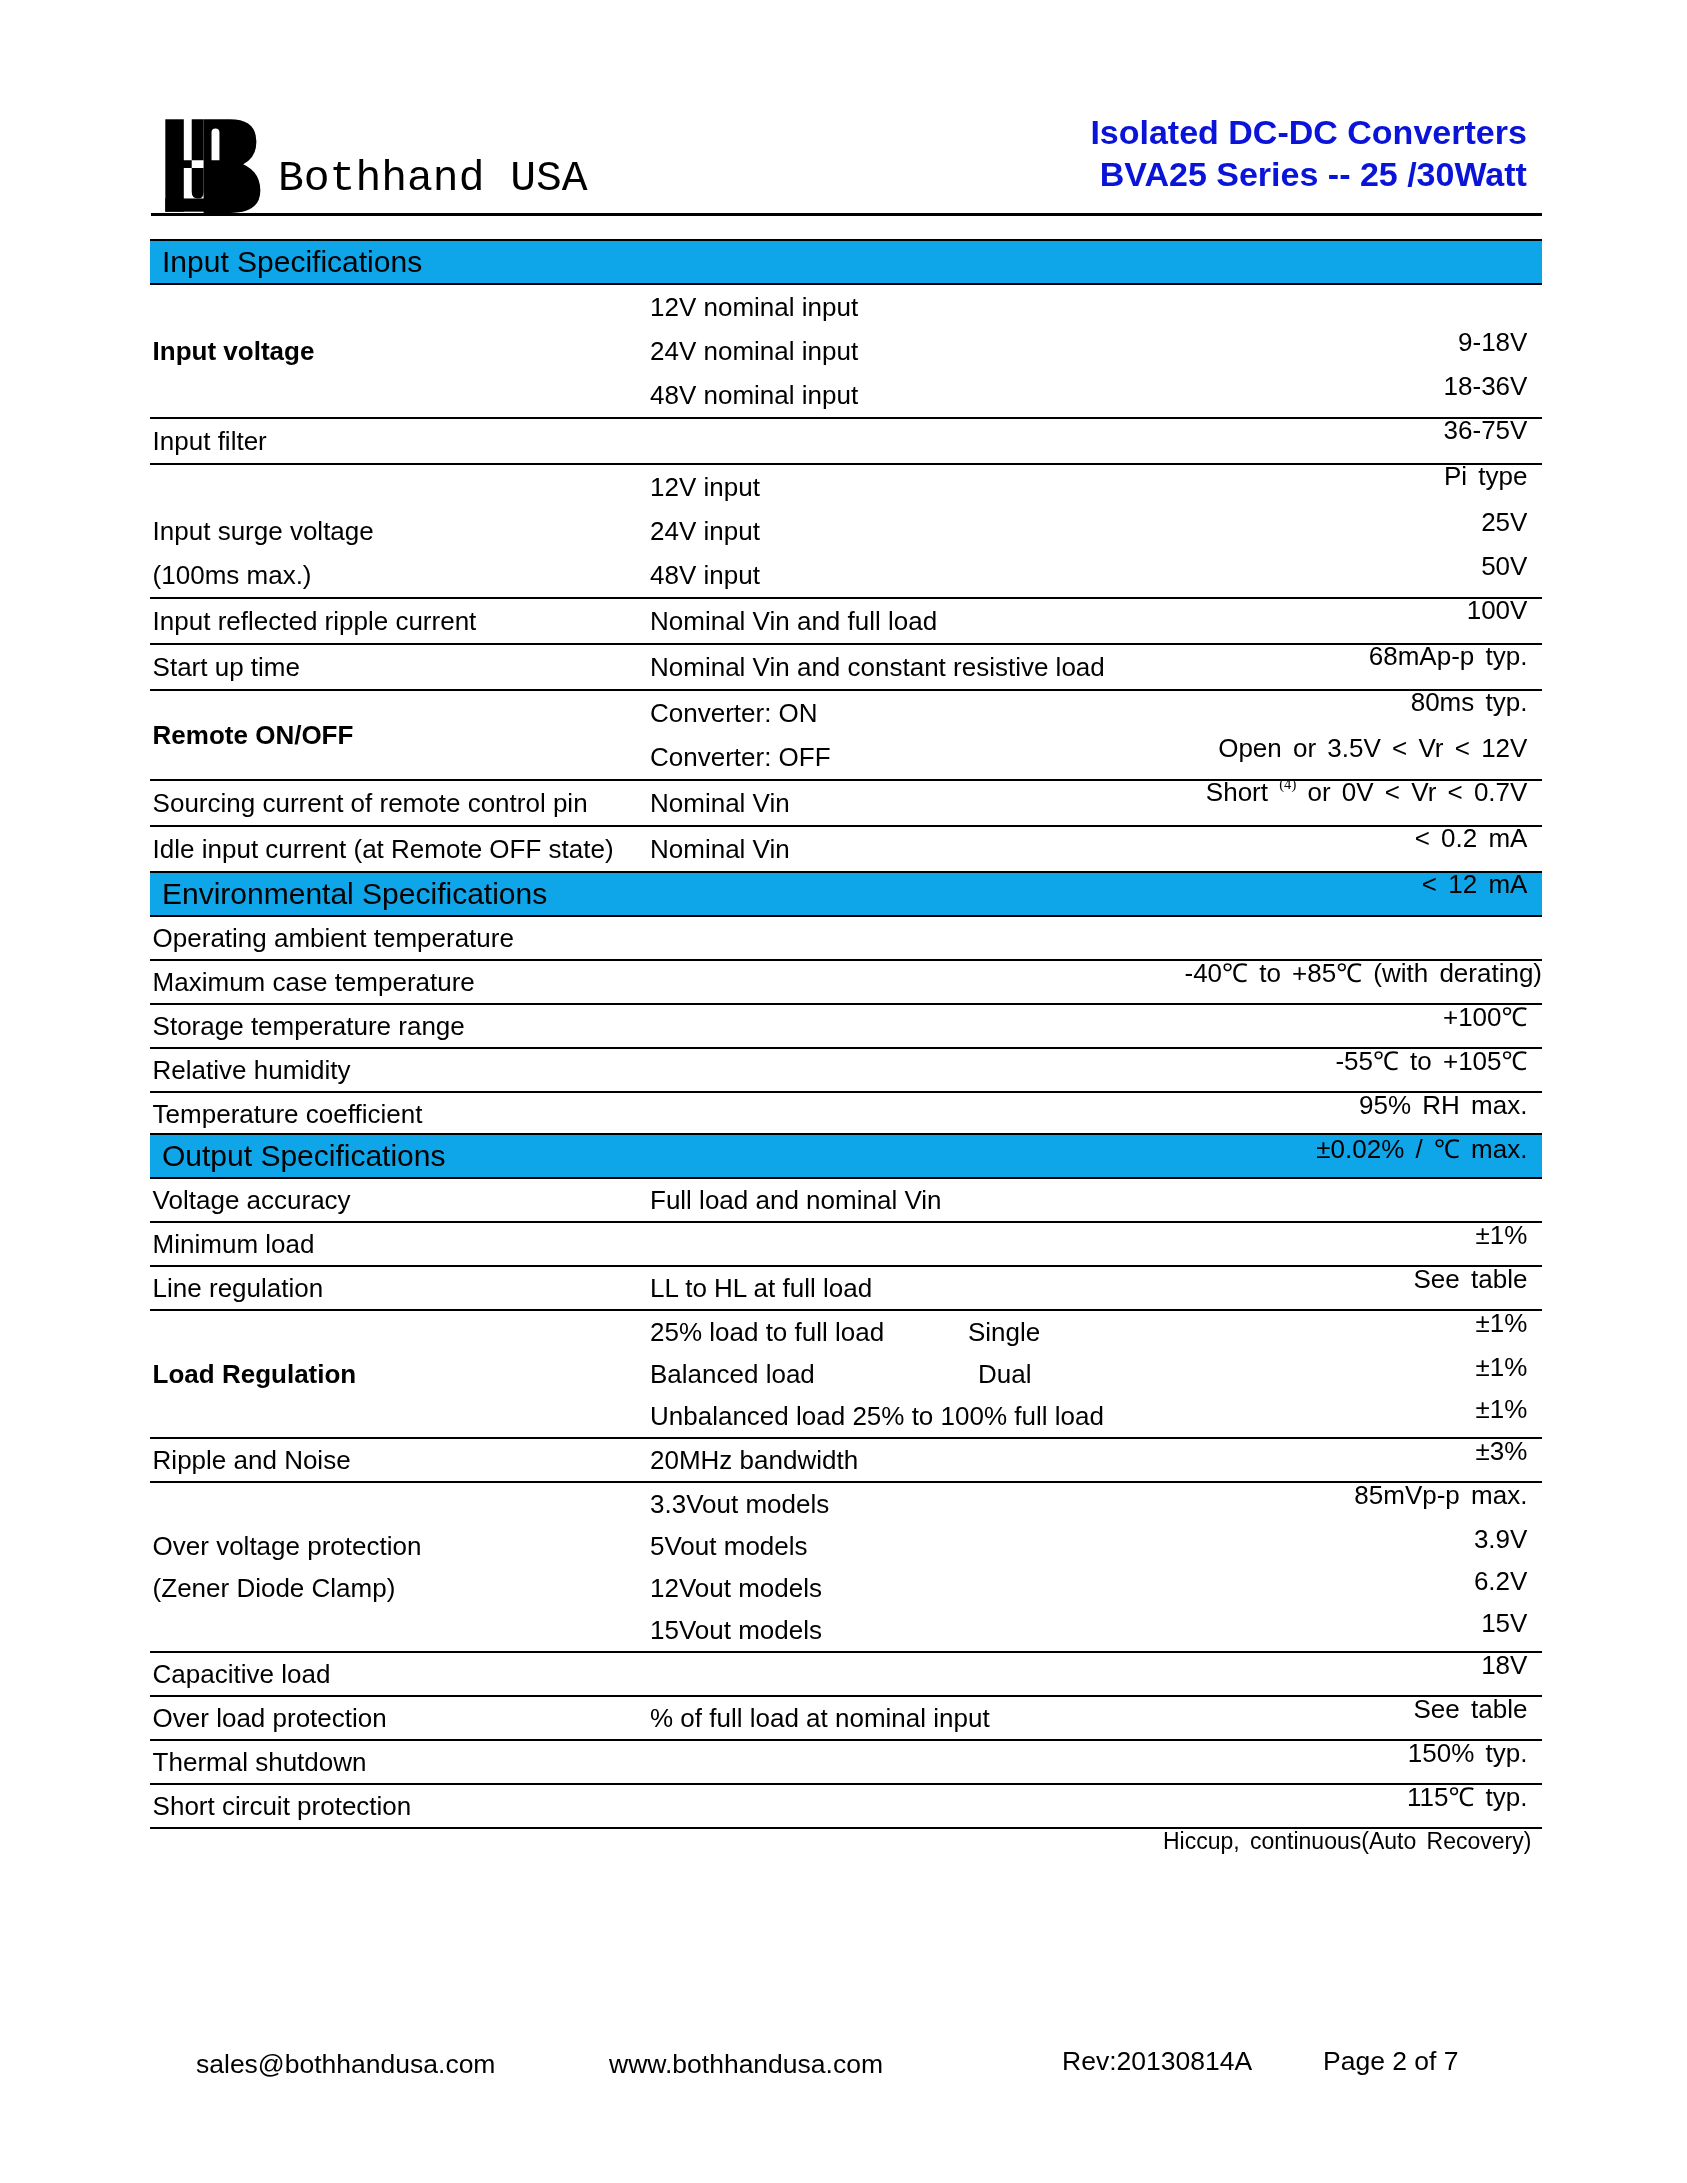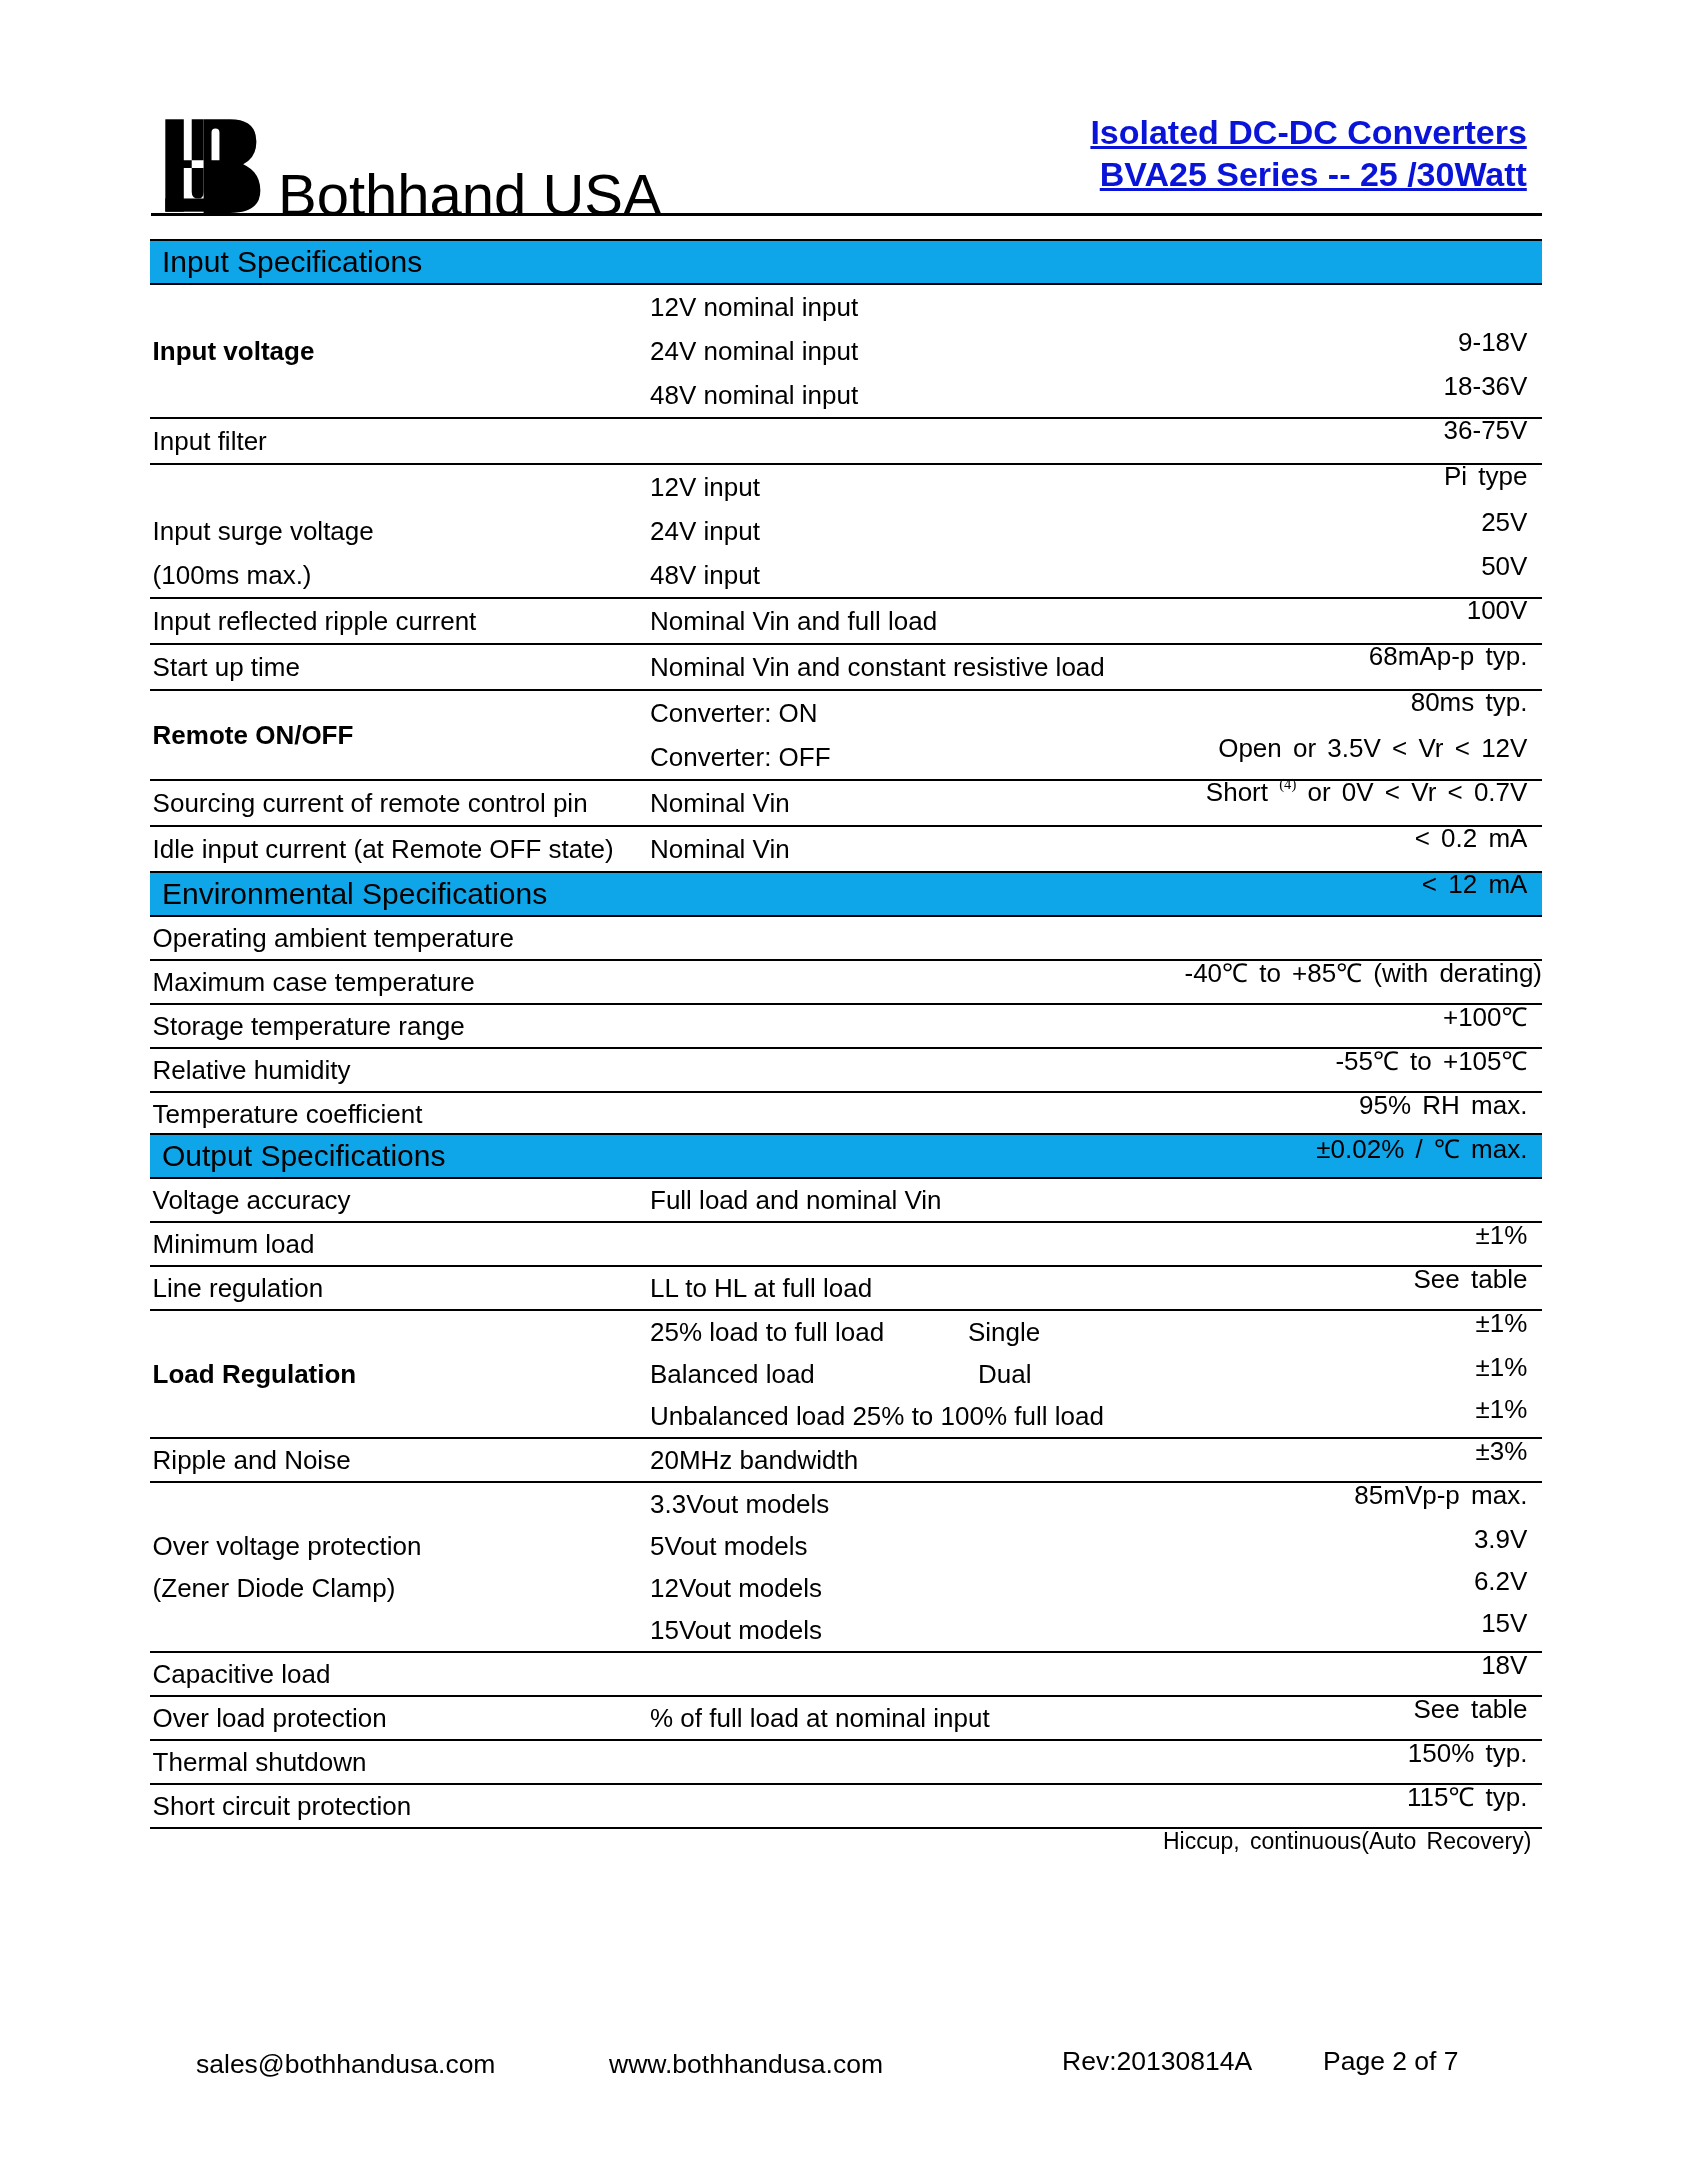--- a/index.html
+++ b/index.html
@@ -2,22 +2,22 @@
 <html style="font-size:10.6px"><head>
 <meta charset="utf-8">
 <style>
   html, body { margin: 0; padding: 0; background: #ffffff; }
   body { width: 1687px; height: 2183px; position: relative; overflow: hidden;
          font-family: "Liberation Sans", sans-serif; color: #000; }
 
   
   .header { position: absolute; left: 151px; top: 106px; width: 1389px; height: 112px; }
   .logo { position: absolute; left: 13.2px; top: 8px; width: 99px; height: 99px; }
-  .brand { position: absolute; left: 127px; top: 56px; font-size: 58px; line-height: 66px; letter-spacing: 0px; }
-  .title-block { position: absolute; right: 0px; top: 5.3px; text-align: right; color: #0a14d8; font-weight: bold; font-size: 34px; line-height: 42px; padding-right: 13.2px; text-decoration: underline; }
+  .brand { position: absolute; left: 127px; top: 40px; font-size: 43px; line-height: 66px; letter-spacing: 0px; font-family: Liberation Mono, monospace; }
+  .title-block { position: absolute; right: 0px; top: 5.3px; text-align: right; color: #0a14d8; font-weight: bold; font-size: 34px; line-height: 42px; padding-right: 13.2px; }
   .header-rule { position: absolute; left: 151px; top: 213px; width: 1391px; height: 2.6px; background: #000; }
 
   
   .spec { position: absolute; left: 150px; top: 239px; width: 1392px; }
   .section-head { background: #0ea5e9; border-top: 2.6px solid #000; border-bottom: 2.6px solid #000;
                   height: 42px; font-size: 30px; line-height: 42px; padding-left: 12px; }
   .row { position: relative; border-bottom: 2.6px solid #000; font-size: 26px; }
   .row.thin { border-bottom-width: 2px; }
   .line { height: 44px; line-height: 44px; position: relative; }
   .c1 { position: absolute; left: 2.6px; white-space: nowrap; }

